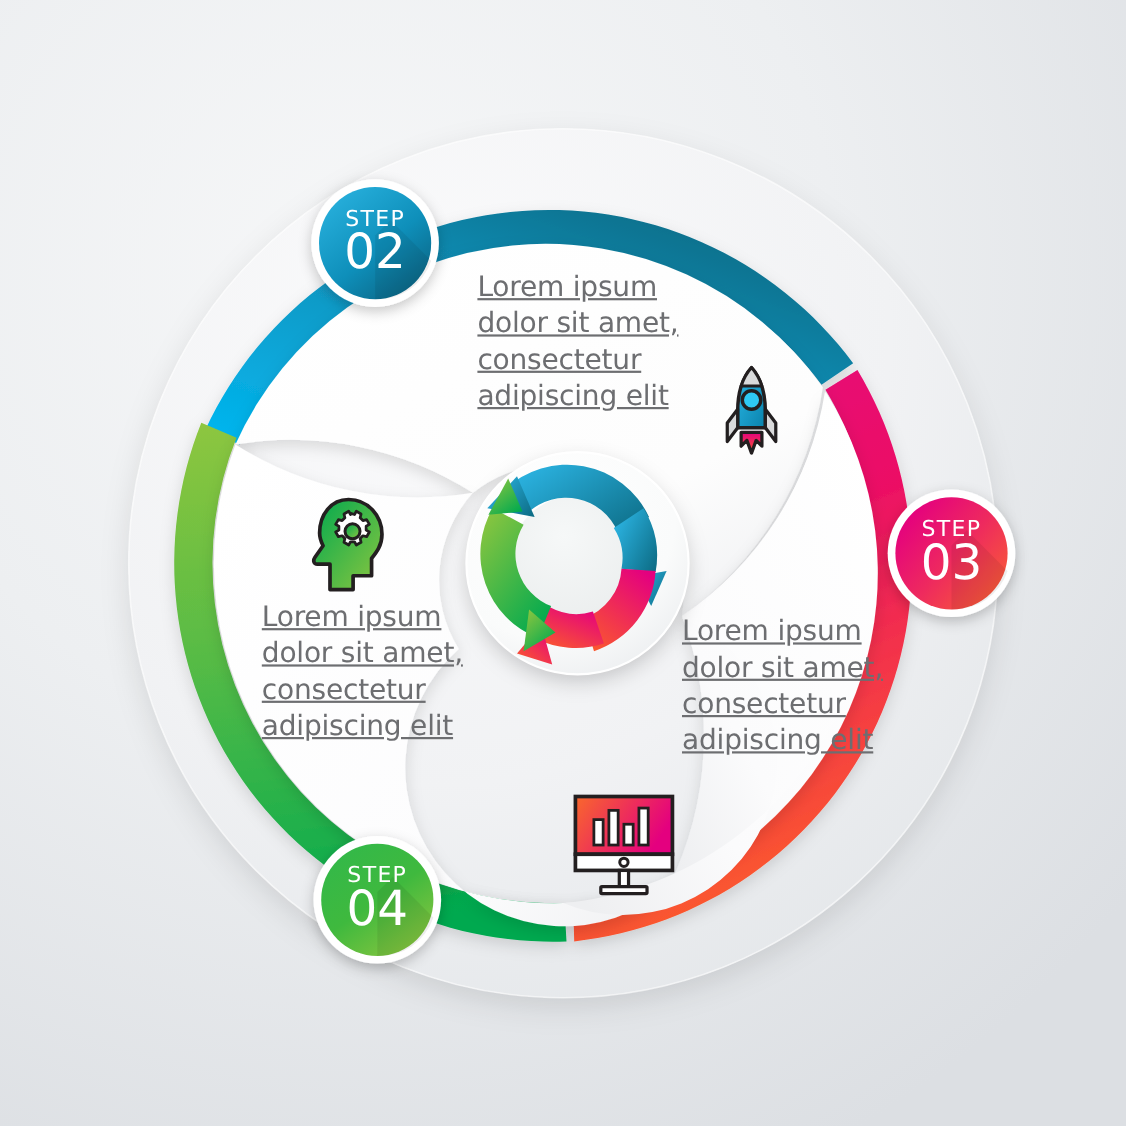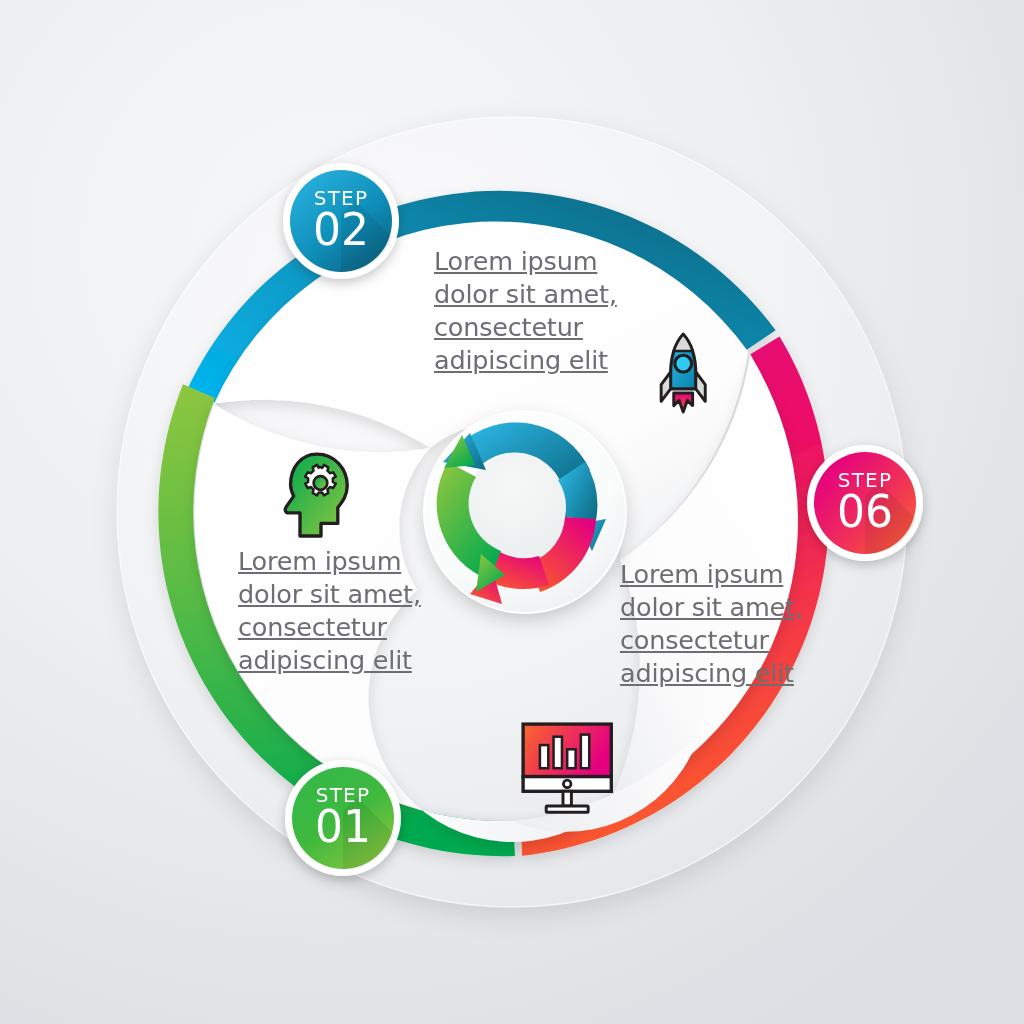--- a/index.html
+++ b/index.html
@@ -283,26 +283,26 @@
     </g>
   </svg>
 
   <div class="badge-label" id="badge-02-label">
     <span class="badge-word">STEP</span>
     <span class="badge-num">02</span>
   </div>
 
   <div class="badge-label" id="badge-01-label">
     <span class="badge-word">STEP</span>
-    <span class="badge-num">01</span>
+    <span class="badge-num">04</span>
   </div>
 
   <div class="badge-label" id="badge-03-label">
     <span class="badge-word">STEP</span>
-    <span class="badge-num">06</span>
+    <span class="badge-num">03</span>
   </div>
 
   <div class="txt" id="txt-02">Lorem ipsum
 dolor sit amet,
 consectetur
 adipiscing elit</div>
   <div class="txt" id="txt-01">Lorem ipsum
 dolor sit amet,
 consectetur
 adipiscing elit</div>

